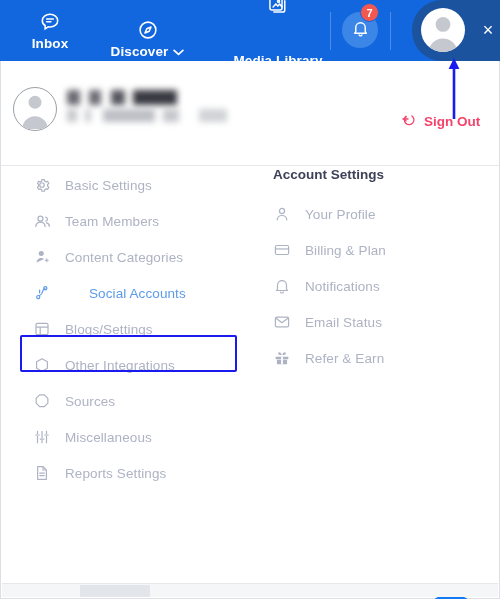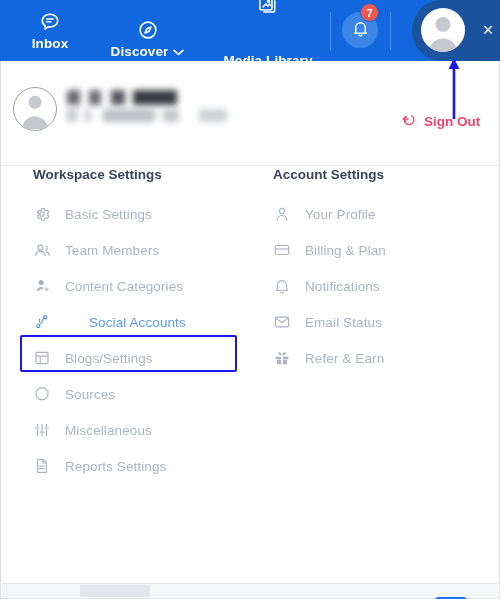--- a/index.html
+++ b/index.html
@@ -32,21 +32,21 @@
     padding: 0 6px;
   }
   .nav-item .nav-ico { display: block; height: 22px; }
   .nav-label {
     font-size: 13.5px; font-weight: bold; color: #ffffff;
     letter-spacing: .1px; white-space: nowrap;
     display: inline-flex; align-items: center; gap: 5px;
   }
   #nav-inbox   { position: absolute; left: 6px;   top: 0; height: 61px; width: 88px; }
   #nav-discover{ position: absolute; left: 90px;  top: 8px; height: 61px; width: 115px; text-align: right; }
-  #nav-media   { position: absolute; left: 206px; top: 0; height: 61px; width: 124px; gap: 37px; }
+  #nav-media   { position: absolute; left: 216px; top: 0; height: 61px; width: 124px; gap: 37px; }
 
   .nav-sep {
     position: absolute; top: 12px; width: 1px; height: 38px;
     background: rgba(255,255,255,0.25);
   }
   #sep-1 { left: 330px; }
   #sep-2 { left: 390px; }
 
   .bell-wrap {
     position: absolute; left: 342px; top: 12px;
@@ -306,21 +306,20 @@
             <path d="M6.4 7.4L3.6 10l2.8 2.6"></path>
           </svg>
         </span>
         <span class="signout-label">Sign Out</span>
       </div>
     </div>
 
     <div class="cols">
 
       <div class="col" id="col-workspace">
-        <div class="col-title">Workspace Settings</div>
 
         <div class="menu-item">
           <span class="menu-ico">
             <svg width="18" height="18" viewBox="0 0 24 24" fill="none" stroke="#aeb3c4" stroke-width="1.6">
               <circle cx="12" cy="12" r="3"></circle>
               <path d="M19.4 13.6l1.7 1.3-1.7 3-2-.8a7.6 7.6 0 01-1.9 1.1l-.3 2.1h-3.4l-.3-2.1a7.6 7.6 0 01-1.9-1.1l-2 .8-1.7-3 1.7-1.3a7.6 7.6 0 010-2.2L5.9 10.1l1.7-3 2 .8a7.6 7.6 0 011.9-1.1l.3-2.1h3.4l.3 2.1a7.6 7.6 0 011.9 1.1l2-.8 1.7 3-1.7 1.3a7.6 7.6 0 010 2.2z" stroke-linejoin="round"></path>
             </svg>
           </span>
           <span class="menu-label">Basic Settings</span>
         </div>
@@ -362,20 +361,28 @@
         <div class="menu-item">
           <span class="menu-ico">
             <svg width="18" height="18" viewBox="0 0 24 24" fill="none" stroke="#aeb3c4" stroke-width="1.6">
               <rect x="4" y="4.6" width="16" height="15" rx="1.8"></rect>
               <path d="M4 9.4h16M9.6 9.4v10.2"></path>
             </svg>
           </span>
           <span class="menu-label">Blogs/Settings</span>
         </div>
 
+        <div class="menu-item">
+          <span class="menu-ico">
+            <svg width="18" height="18" viewBox="0 0 24 24" fill="none" stroke="#aeb3c4" stroke-width="1.6" stroke-linejoin="round">
+              <path d="M12 3.6l7.2 4.2v8.4L12 20.4 4.8 16.2V7.8z"></path>
+            </svg>
+          </span>
+          <span class="menu-label">Other Integrations</span>
+        </div>
 
         <div class="menu-item">
           <span class="menu-ico">
             <svg width="18" height="18" viewBox="0 0 24 24" fill="none" stroke="#aeb3c4" stroke-width="1.6" stroke-linejoin="round">
               <path d="M8.8 3.8h6.4l4.6 4.6v6.4l-4.6 4.6H8.8l-4.6-4.6V8.4z"></path>
             </svg>
           </span>
           <span class="menu-label">Sources</span>
         </div>
 

